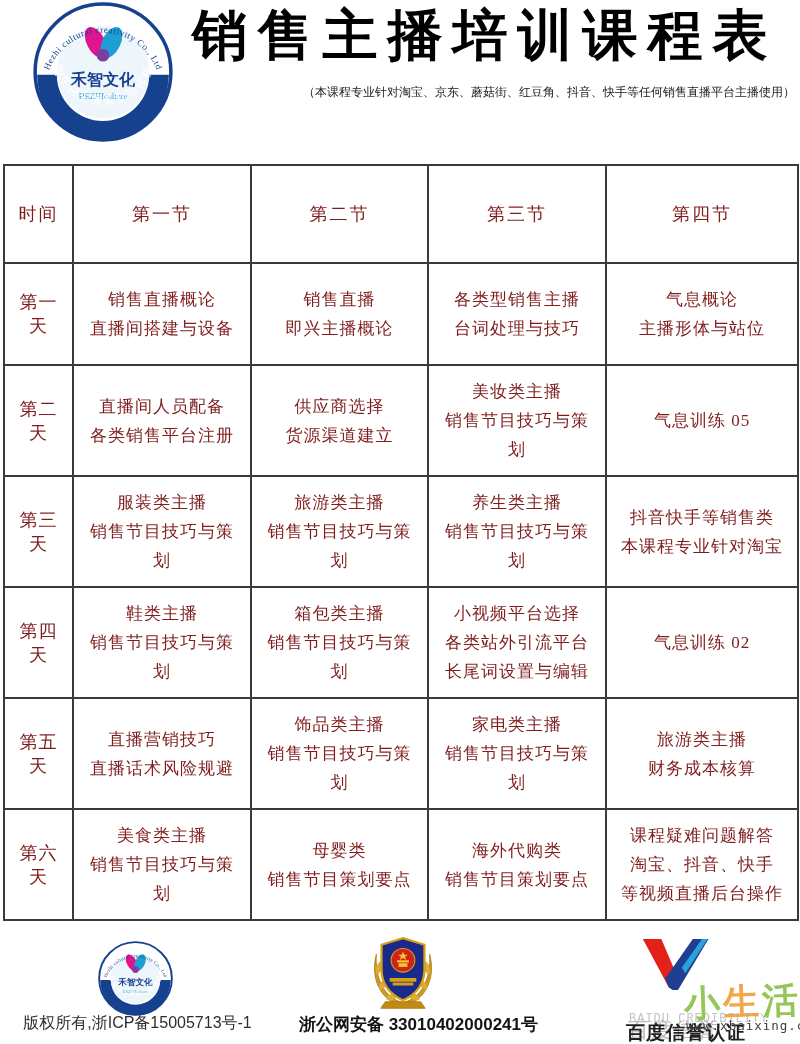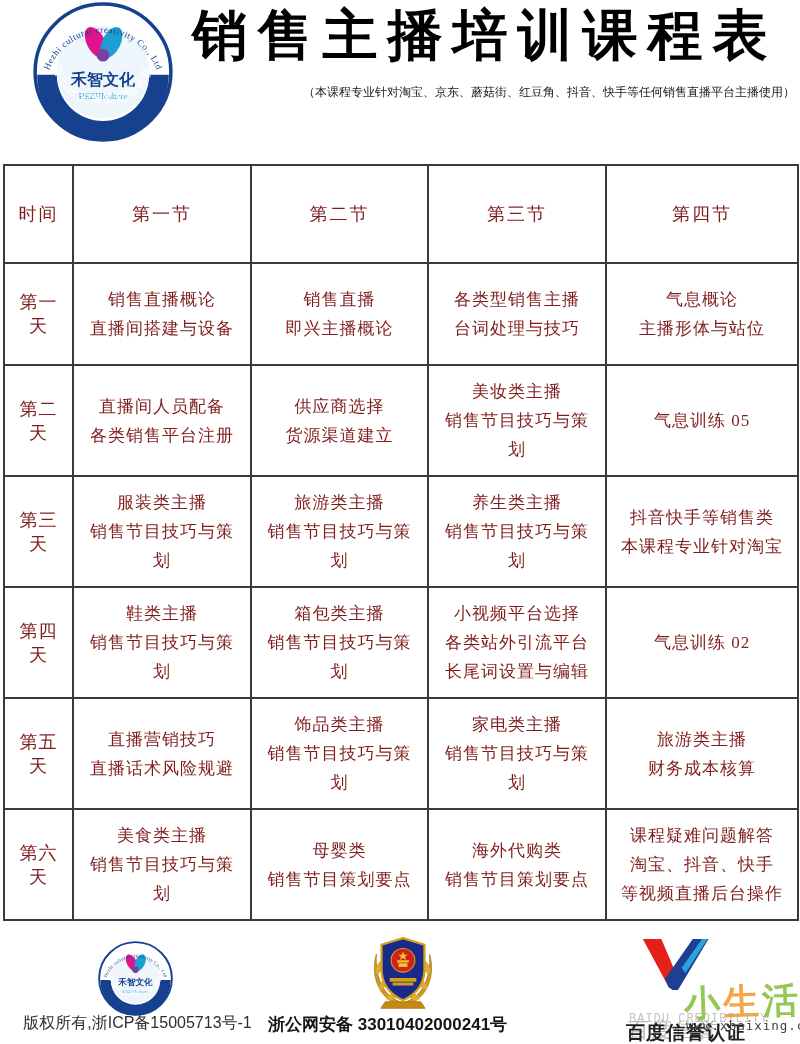--- a/index.html
+++ b/index.html
@@ -31,21 +31,21 @@
   td.day{font-size:18px;letter-spacing:1px;border-radius:30px;}
   td .line{font-size:17px;line-height:29px;letter-spacing:1px;}
   
   .footer-logo{position:absolute;left:98px;top:941px;width:75px;height:75px;}
   .copyright{
     position:absolute;left:15px;top:1013px;width:245px;text-align:center;
     font-family:"Liberation Sans","DejaVu Sans",sans-serif;font-size:16px;color:#2e2e2e;
   }
   .police-badge{position:absolute;left:366px;top:931px;width:74px;height:80px;}
   .police-record{
-    position:absolute;left:268px;top:1013px;width:270px;text-align:left;
+    position:absolute;left:268px;top:1013px;width:270px;text-align:right;
     font-family:"Liberation Sans","DejaVu Sans",sans-serif;font-size:17px;font-weight:bold;color:#141414;
     white-space:nowrap;
   }
   .baidu-v{position:absolute;left:641px;top:938px;width:74px;height:52px;}
   .baidu-cn{
     position:absolute;left:628px;top:1016px;font-family:"Liberation Sans",sans-serif;
     font-size:21px;color:#b8b8b8;letter-spacing:2px;
   }
   .baidu-en{
     position:absolute;left:629px;top:1012px;font-family:Liberation Mono, monospace;

